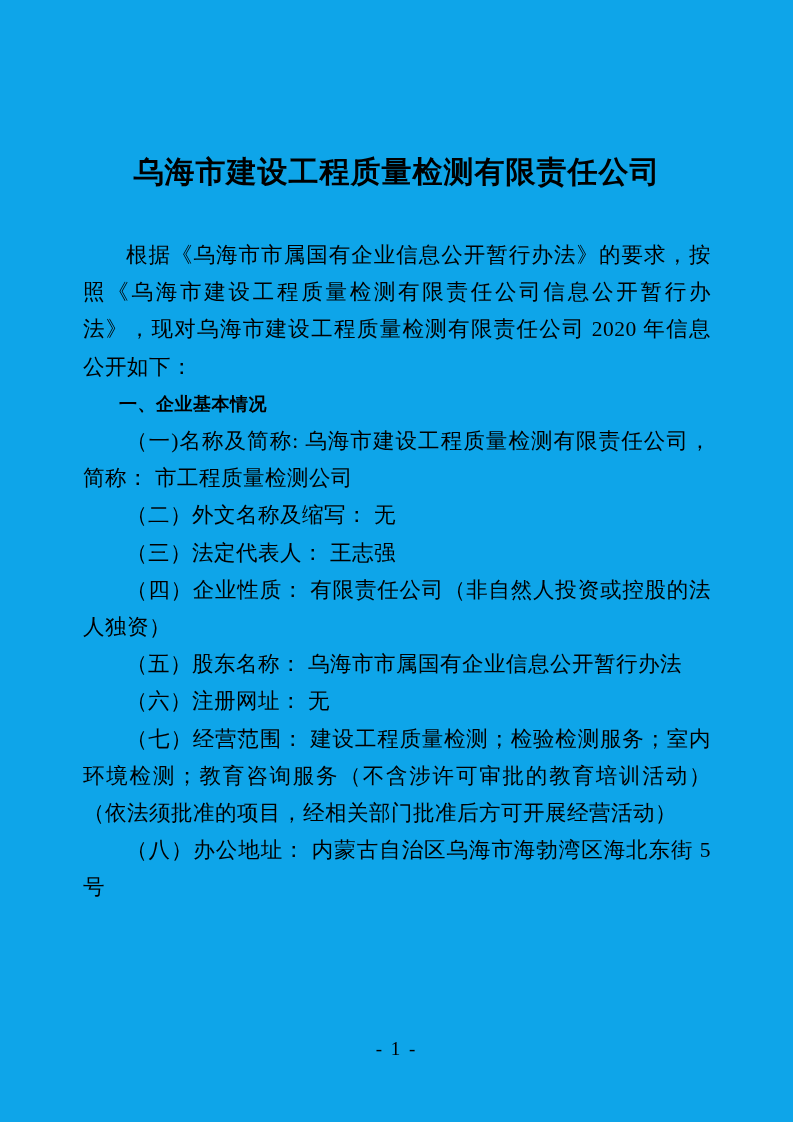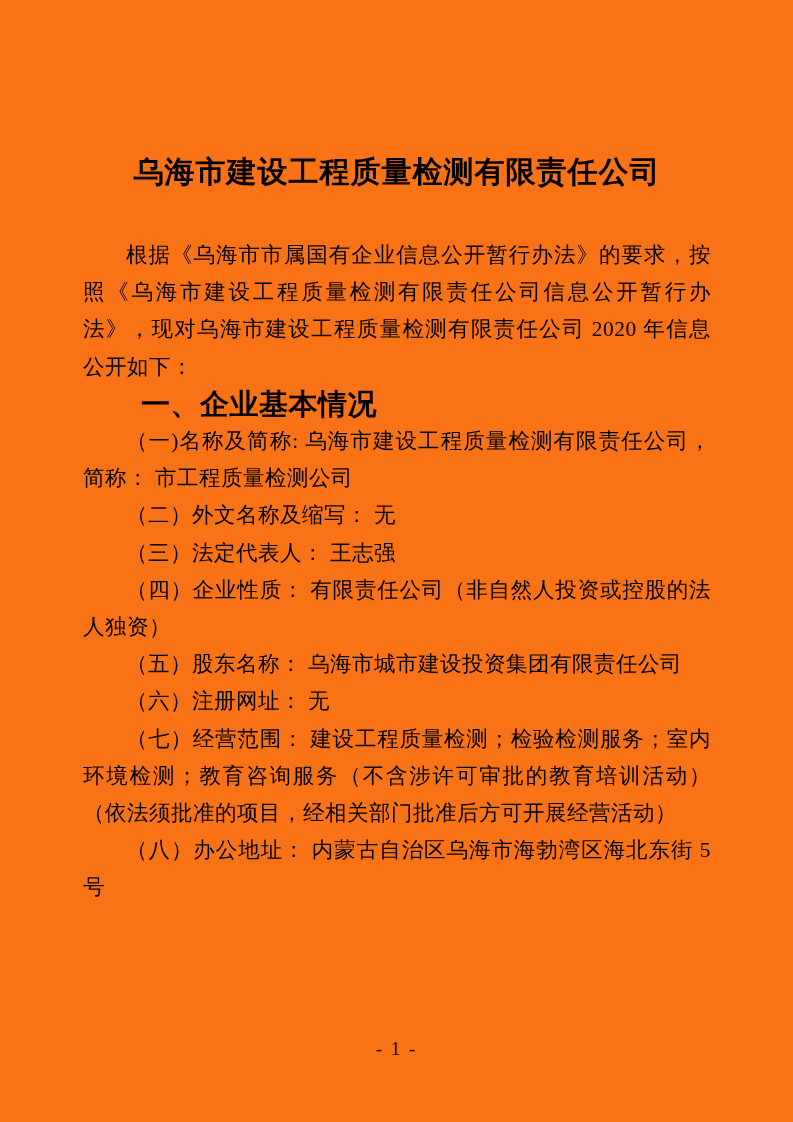--- a/index.html
+++ b/index.html
@@ -2,21 +2,21 @@
 <html><head>
 <meta charset="utf-8">
 <style>
   * { margin: 0; padding: 0; box-sizing: border-box; }
   html, body { background: #e8e8e8; }
   .page {
     position: relative;
     width: 793px;
     height: 1122px;
     margin: 0 auto;
-    background: #f97316;
+    background: #0ea5e9;
     color: #000000;
     font-family: "Liberation Serif", "DejaVu Serif", serif;
     overflow: hidden;
   }
   .content {
     position: absolute;
     left: 83px;
     top: 147px;
     width: 628px;
   }
@@ -32,21 +32,21 @@
     margin-top: 41px;
   }
   .para {
     font-size: 21.5px;
     line-height: 37.2px;
     text-align: justify;
     text-indent: 2em;
     letter-spacing: 0.5px;
   }
   .section-heading {
-    font-size: 29px;
+    font-size: 18px;
     line-height: 37.2px;
     text-indent: 2em;
     font-weight: bold;
     font-family: Liberation Serif, serif;
     letter-spacing: 0.5px;
   }
   .footer {
     position: absolute;
     left: 0;
     top: 1038px;
@@ -71,21 +71,21 @@
 
     <div class="body-text">
       <p class="para">根据《乌海市市属国有企业信息公开暂行办法》的要求，按照《乌海市建设工程质量检测有限责任公司信息公开暂行办法》，现对乌海市建设工程质量检测有限责任公司 2020 年信息公开如下：</p>
 
       <h2 class="section-heading">一、企业基本情况</h2>
 
       <p class="para">（一)名称及简称: 乌海市建设工程质量检测有限责任公司，简称： 市工程质量检测公司</p>
       <p class="para">（二）外文名称及缩写： 无</p>
       <p class="para">（三）法定代表人： 王志强</p>
       <p class="para">（四）企业性质： 有限责任公司（非自然人投资或控股的法人独资）</p>
-      <p class="para">（五）股东名称： 乌海市城市建设投资集团有限责任公司</p>
+      <p class="para">（五）股东名称： 乌海市市属国有企业信息公开暂行办法</p>
       <p class="para">（六）注册网址： 无</p>
       <p class="para">（七）经营范围： 建设工程质量检测；检验检测服务；室内环境检测；教育咨询服务（不含涉许可审批的教育培训活动）（依法须批准的项目，经相关部门批准后方可开展经营活动）</p>
       <p class="para">（八）办公地址： 内蒙古自治区乌海市海勃湾区海北东街 5 号</p>
     </div>
 
   </div>
 
   <div class="footer">
     <span class="page-number">- 1 -</span>
   </div>

